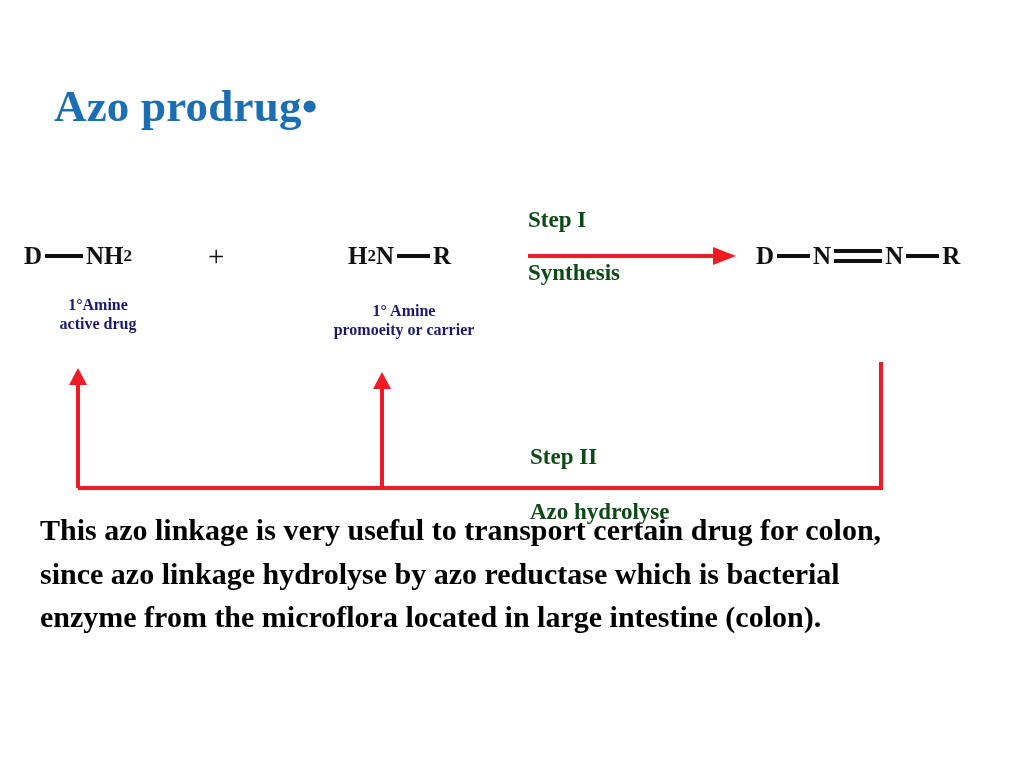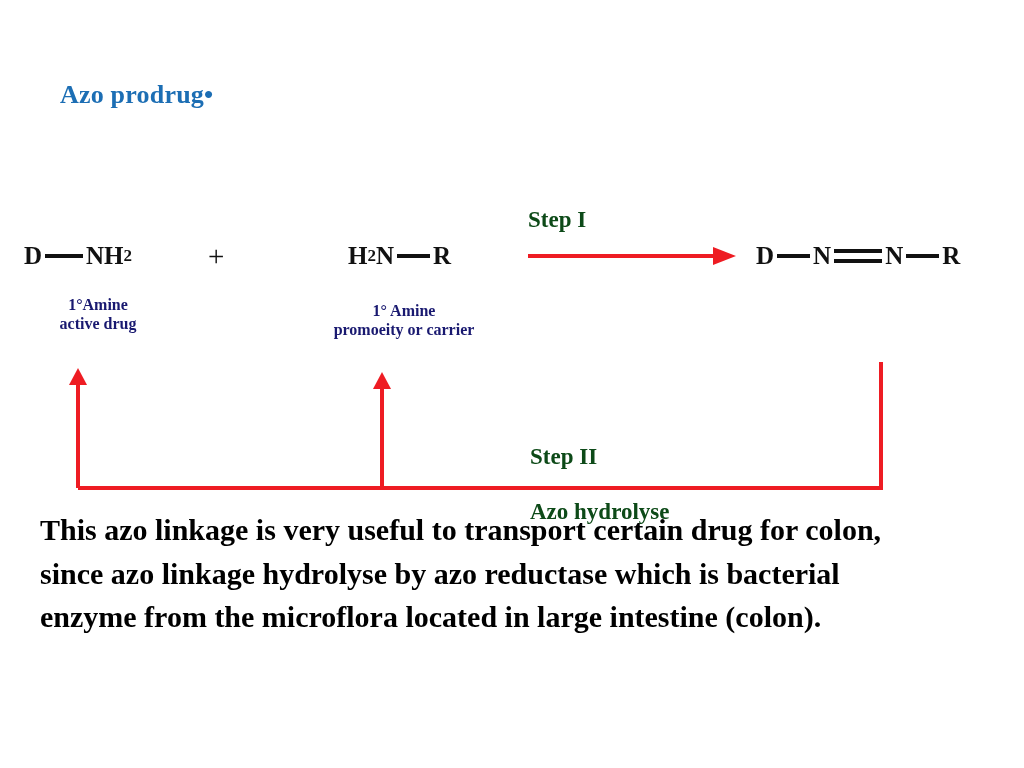--- a/index.html
+++ b/index.html
@@ -18,23 +18,23 @@
 
   .slide {
     position: absolute;
     inset: 0;
     background: #ffffff;
   }
 
   
   #slide-title {
     position: absolute;
-    left: 60px;
+    left: 54px;
     top: 80px;
-    font-size: 26px;
+    font-size: 45px;
     font-weight: bold;
     color: #1C6EB4;
     letter-spacing: 0.2px;
     white-space: nowrap;
   }
 
   
   .formula {
     position: absolute;
     font-size: 25px;
@@ -155,20 +155,21 @@
       <sub>2</sub>
       <span class="atom">N</span>
     <span class="bond-single short"></span>
     <span class="atom">R</span>
   </div>
 
   <div class="caption" id="caption-carrier">1° Amine
 promoeity or carrier</div>
 
   <div class="step-label" id="step1-title">Step I</div>
+  <div class="step-label" id="step1-sub">Synthesis</div>
 
   <div class="formula" id="product-azo">
     <span class="atom">D</span>
     <span class="bond-single short"></span>
     <span class="atom">N</span>
     <span class="bond-double"></span>
     <span class="atom">N</span>
     <span class="bond-single short"></span>
     <span class="atom">R</span>
   </div>

